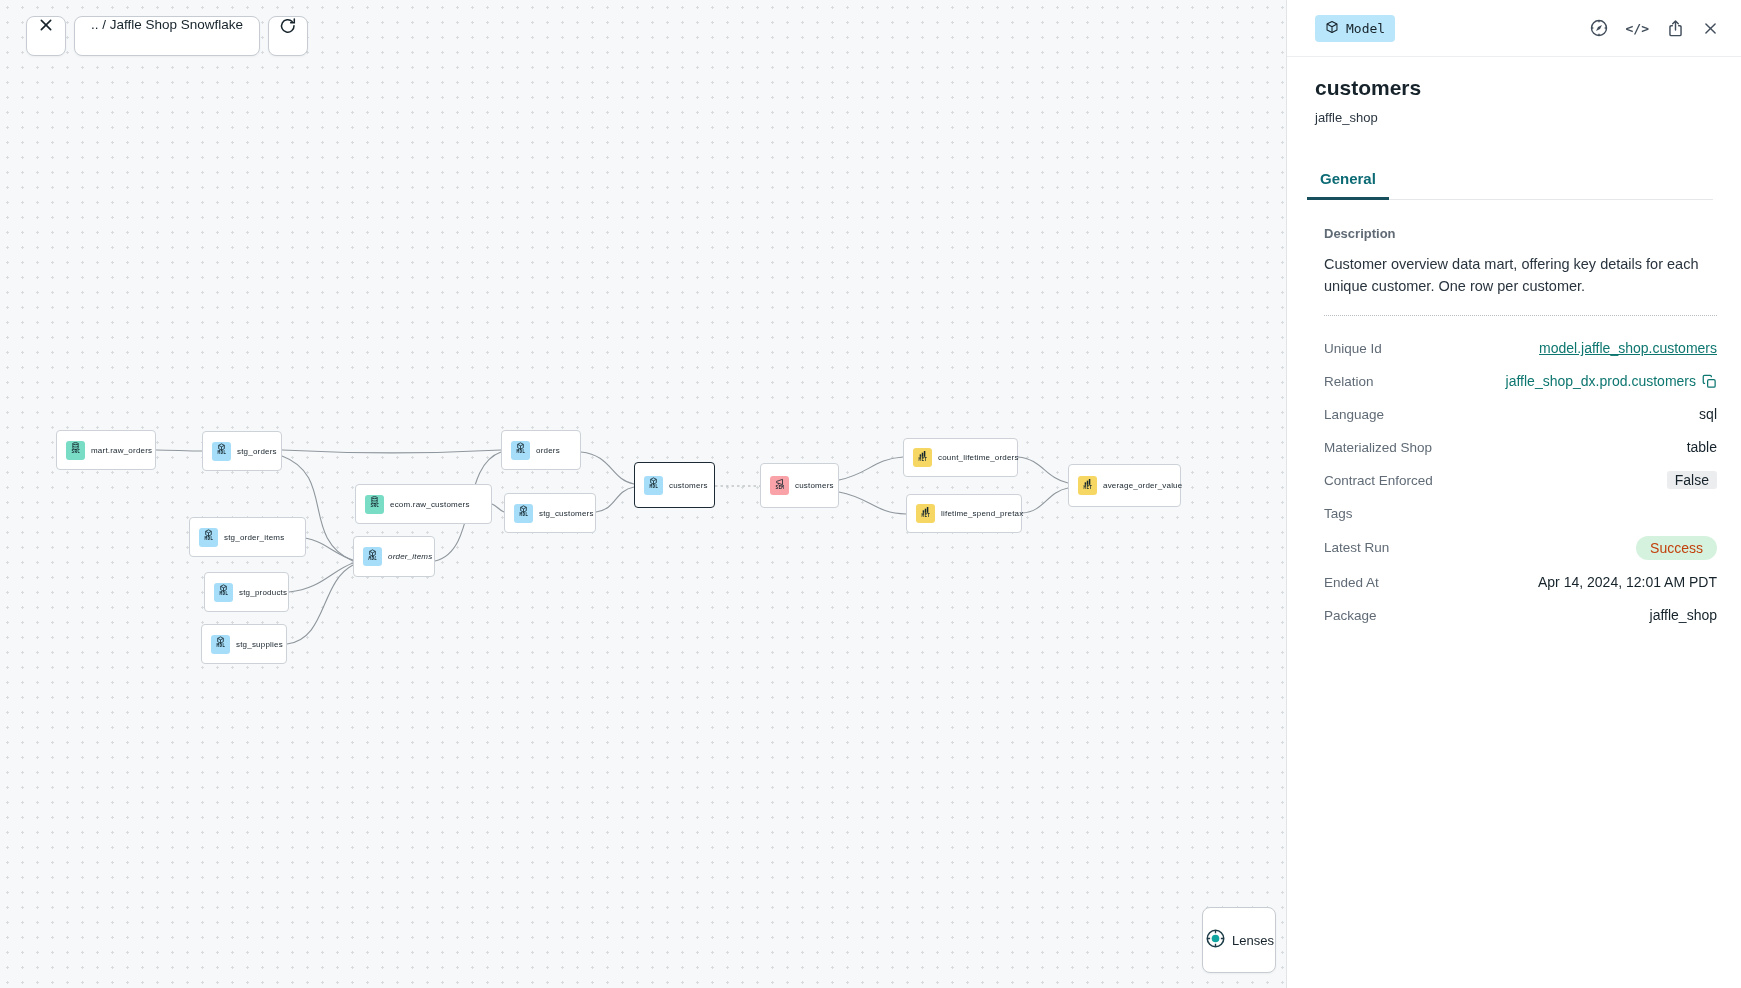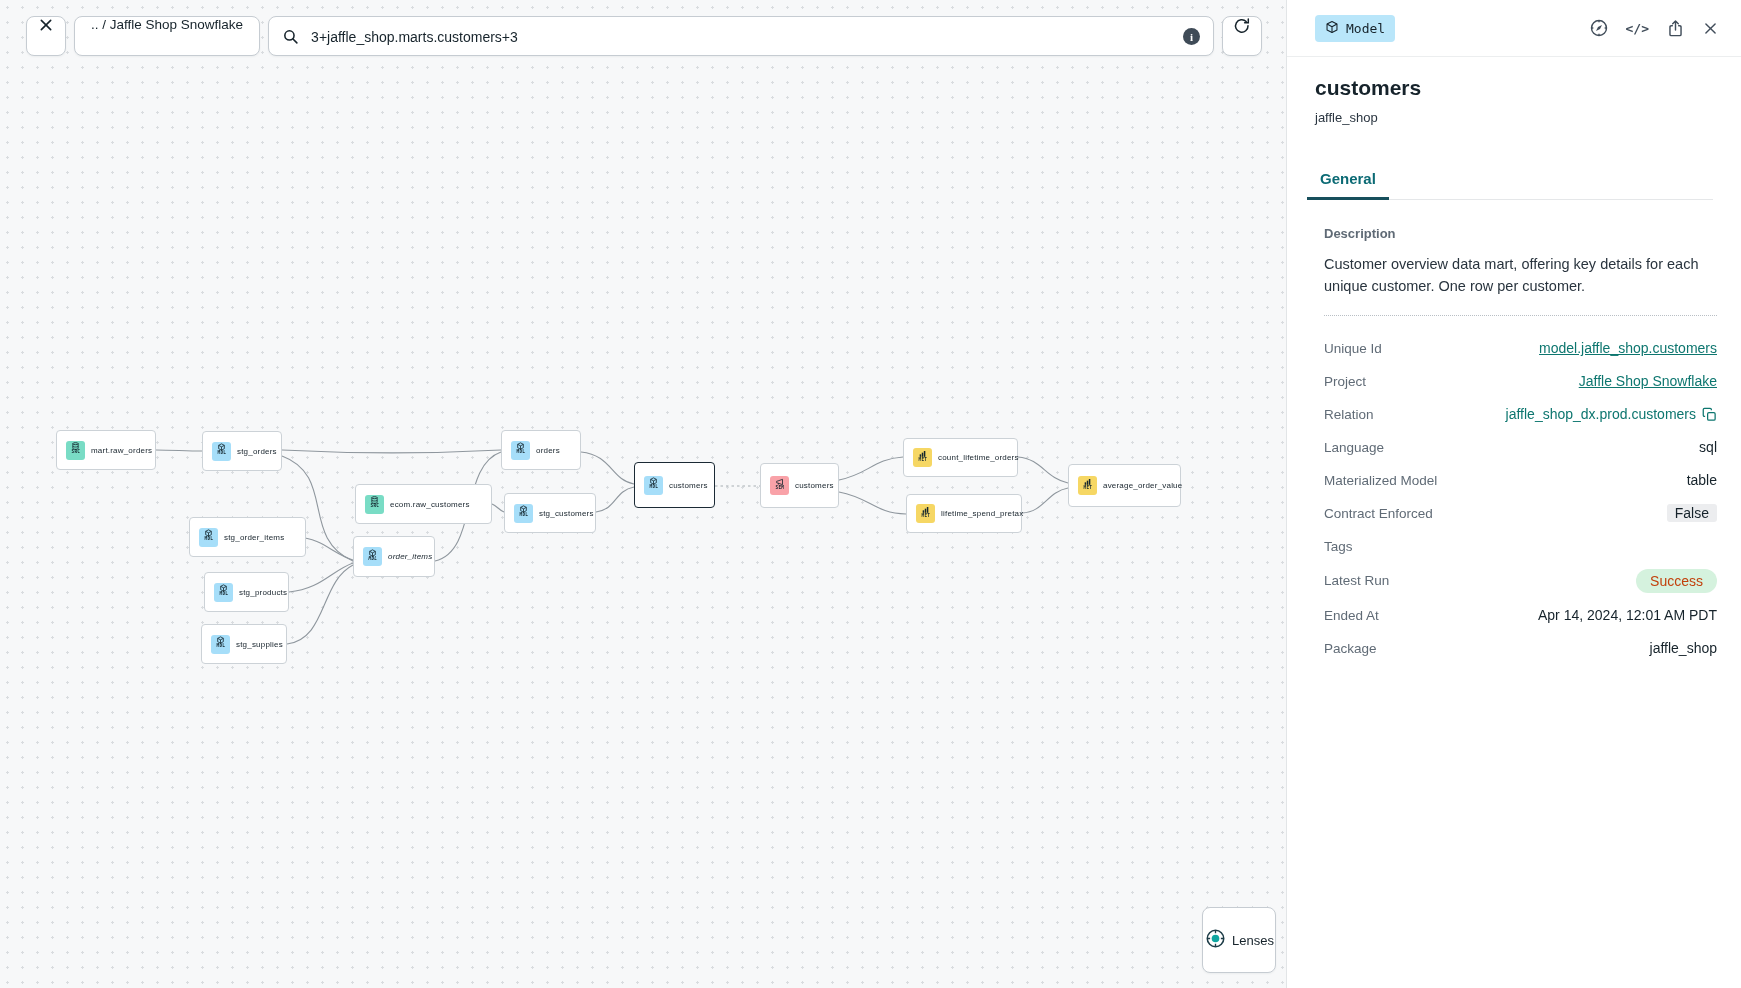--- a/index.html
+++ b/index.html
@@ -113,30 +113,20 @@
 
     <div class="toolbar">
       <button class="tbtn sq">
         <svg width="16" height="16" viewBox="0 0 24 24" fill="none" stroke="currentColor" stroke-width="2.4" stroke-linecap="round">
             <path d="M5 5l14 14M19 5L5 19"></path>
           </svg>
       </button>
       <button class="tbtn crumb">
         <span>.. / Jaffle Shop Snowflake</span>
       </button>
-      <div class="search">
-        <span class="sicon">
-          <svg width="17" height="17" viewBox="0 0 24 24" fill="none" stroke="currentColor" stroke-width="2.2" stroke-linecap="round">
-              <circle cx="10.5" cy="10.5" r="6.5"></circle>
-              <path d="M15.5 15.5L21 21"></path>
-            </svg>
-        </span>
-        <input value="3+jaffle_shop.marts.customers+3" style="">
-        <span class="infoc">i</span>
-      </div>
       <button class="tbtn sq">
         <svg width="18" height="18" viewBox="0 0 24 24" fill="none" stroke="currentColor" stroke-width="2" stroke-linecap="round">
             <path d="M20 11.6a8.3 8.3 0 1 1-2.4-5.5"></path>
             <path d="M20.4 2.6v4.9h-4.9"></path>
           </svg>
       </button>
     </div>
 
     <button class="lenses">
       <span>
@@ -344,43 +334,37 @@
       <p class="desc">Customer overview data mart, offering key details for each unique customer. One row per customer.</p>
       <div class="dotted"></div>
       <div>
           <div class="drow">
             <span class="dlabel">Unique Id</span>
             <span class="dvalue">
               <a class="tlink">model.jaffle_shop.customers</a>
             </span>
           </div>
           <div class="drow">
-            <span class="dlabel">Project</span>
-            <span class="dvalue">
-              <a class="tlink">Jaffle Shop Snowflake</a>
-            </span>
-          </div>
-          <div class="drow">
             <span class="dlabel">Relation</span>
             <span class="dvalue">
               <span class="tval">jaffle_shop_dx.prod.customers</span>
               <span class="copybtn">
                 <svg width="15" height="15" viewBox="0 0 24 24" fill="none" stroke="currentColor" stroke-width="2" stroke-linejoin="round">
                   <rect x="9" y="9" width="12" height="12" rx="2"></rect>
                   <path d="M5 15H4a2 2 0 0 1-2-2V4a2 2 0 0 1 2-2h9a2 2 0 0 1 2 2v1"></path>
                 </svg>
               </span>
             </span>
           </div>
           <div class="drow">
             <span class="dlabel">Language</span>
             <span class="dvalue">sql</span>
           </div>
           <div class="drow">
-            <span class="dlabel">Materialized Model</span>
+            <span class="dlabel">Materialized Shop</span>
             <span class="dvalue">table</span>
           </div>
           <div class="drow">
             <span class="dlabel">Contract Enforced</span>
             <span class="dvalue">
               <span class="pill-gray">False</span>
             </span>
           </div>
           <div class="drow">
             <span class="dlabel">Tags</span>

